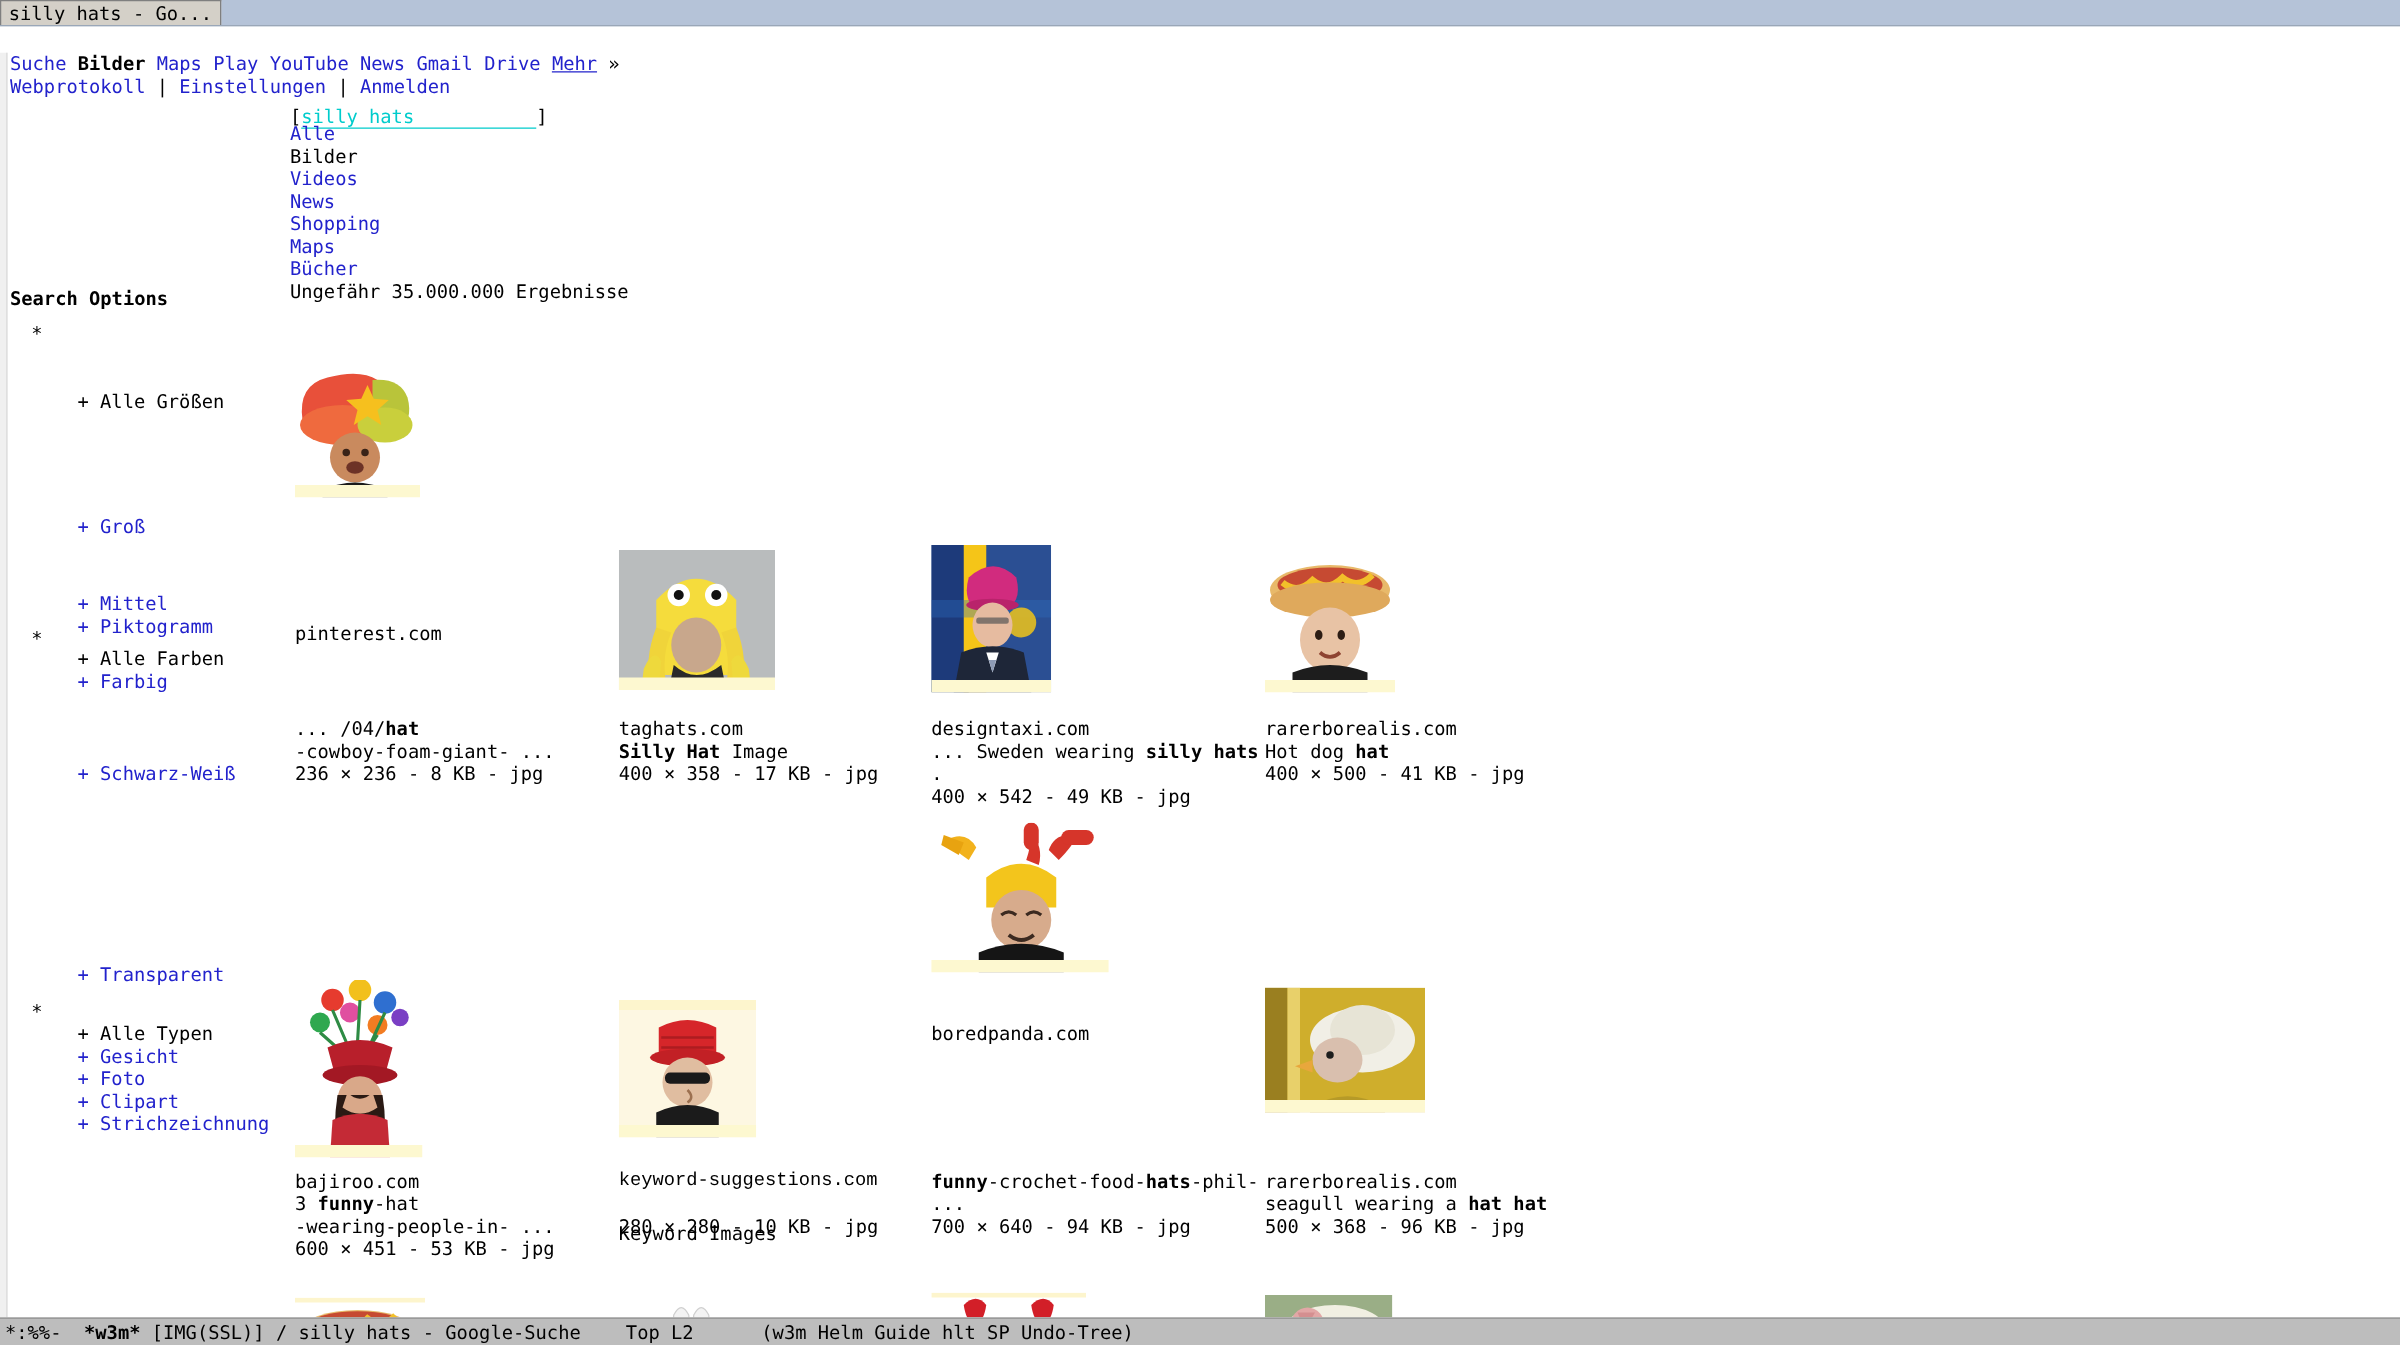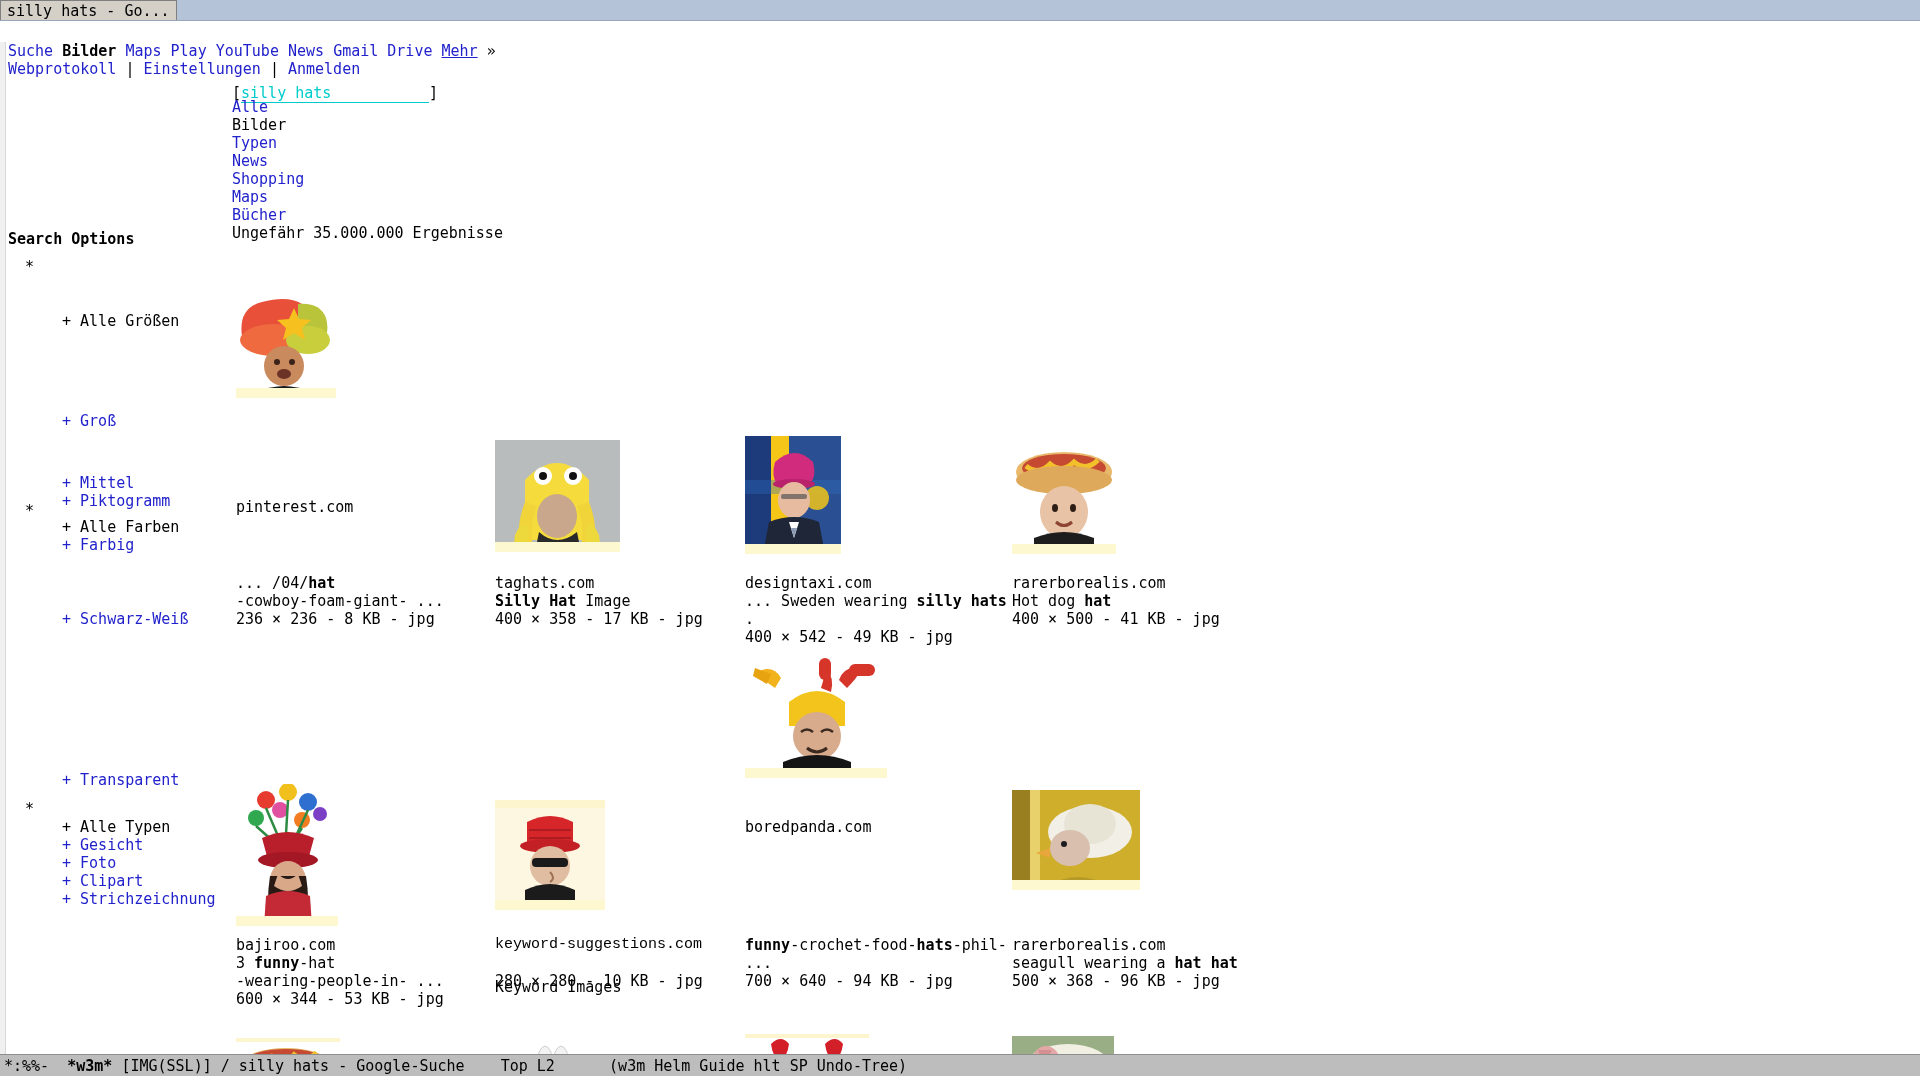--- a/index.html
+++ b/index.html
@@ -150,21 +150,21 @@
     <div id="gutter"></div>
 
     <div class="txt" id="gnav1"><span class="lnk">Suche</span><span> </span><span class="b blk">Bilder</span><span> </span><span class="lnk">Maps</span><span> </span><span class="lnk">Play</span><span> </span><span class="lnk">YouTube</span><span> </span><span class="lnk">News</span><span> </span><span class="lnk">Gmail</span><span> </span><span class="lnk">Drive</span><span> </span><span class="lnk lnk-under">Mehr</span><span> </span><span>»</span></div>
 
     <div class="txt" id="gnav2"><span class="lnk">Webprotokoll</span><span> </span><span>|</span><span> </span><span class="lnk">Einstellungen</span><span> </span><span>|</span><span> </span><span class="lnk">Anmelden</span></div>
 
     <div class="txt" id="searchbox-row"><span class="sbracket">[</span><span class="sfield" title="silly hats">silly hats</span><span class="sbracket">]</span></div>
 
     <div class="txt vnav" style="top:56px"><span class="lnk">Alle</span></div>
     <div class="txt vnav" style="top:74px"><span class="blk">Bilder</span></div>
-    <div class="txt vnav" style="top:92px"><span class="lnk">Typen</span></div>
+    <div class="txt vnav" style="top:92px"><span class="lnk">Videos</span></div>
     <div class="txt vnav" style="top:110px"><span class="lnk">News</span></div>
     <div class="txt vnav" style="top:128px"><span class="lnk">Shopping</span></div>
     <div class="txt vnav" style="top:146px"><span class="lnk">Maps</span></div>
     <div class="txt vnav" style="top:164px"><span class="lnk">Bücher</span></div>
 
     <div class="txt vnav" style="top:182px">Ungefähr 35.000.000 Ergebnisse</div>
 
     <div class="txt" id="searchopts">Search Options</div>
 
     <div class="txt bullet" style="top:216px">*</div>
@@ -341,21 +341,21 @@
     <div class="txt" style="left:745px; top:568px;">.</div>
     <div class="txt" style="left:745px; top:586px;text-align:center;">400 × 542 - 49 KB - jpg</div>
 
     <div class="txt" style="left:1012px; top:532px;">rarerborealis.com</div>
     <div class="txt" style="left:1012px; top:550px;"><span>Hot dog </span><span class="b">hat</span></div>
     <div class="txt" style="left:1012px; top:568px;">400 × 500 - 41 KB - jpg</div>
 
     <div class="txt" style="left:236px; top:894px;">bajiroo.com</div>
     <div class="txt" style="left:236px; top:912px;"><span>3 </span><span class="b">funny</span><span>-hat</span></div>
     <div class="txt" style="left:236px; top:930px;">-wearing-people-in- ...</div>
-    <div class="txt" style="left:236px; top:948px;">600 × 344 - 53 KB - jpg</div>
+    <div class="txt" style="left:236px; top:948px;">600 × 451 - 53 KB - jpg</div>
 
     <div class="txt" style="left:495px; top:894px;font-family:Liberation Mono, monospace;">keyword-suggestions.com</div>
     <div class="txt" style="left:495px; top:936px;">Keyword Images</div>
     <div class="txt" style="left:495px; top:930px;">280 × 280 - 10 KB - jpg</div>
 
     <div class="txt" style="left:745px; top:776px;">boredpanda.com</div>
     <div class="txt" style="left:745px; top:894px;"><span class="b">funny</span><span>-crochet-food-</span><span class="b">hats</span><span>-phil-</span></div>
     <div class="txt" style="left:745px; top:912px;">...</div>
     <div class="txt" style="left:745px; top:930px;">700 × 640 - 94 KB - jpg</div>
 

